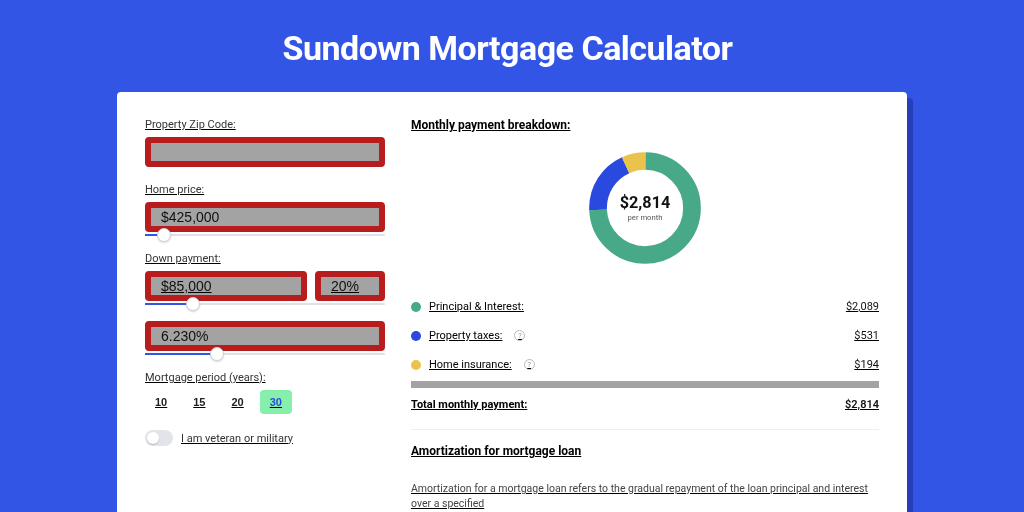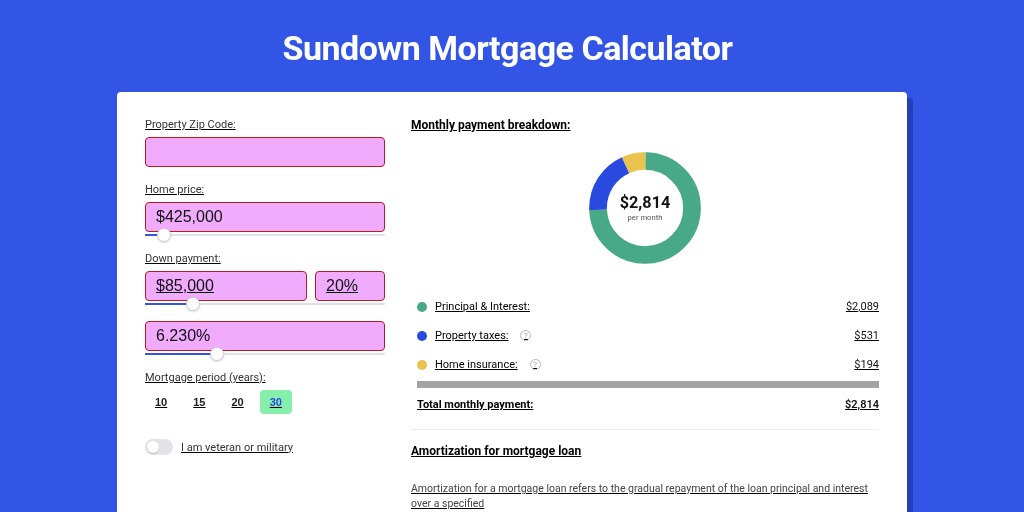--- a/index.html
+++ b/index.html
@@ -40,26 +40,26 @@
     min-width: 0;
   }
   .field-label {
     font-size: 11px;
     color: #333;
     margin-bottom: 6px;
   }
   .text-input {
     width: 100%;
     height: 30px;
-    border: 1px solid #b91c1c;
+    border: 6px solid #b91c1c;
     border-radius: 4px;
     padding: 0 10px;
-    font-size: 16px;
+    font-size: 14px;
     color: #111;
-    background: #f0abfc;
+    background: #a3a3a3;
   }
   .field { margin-bottom: 16px; position: relative; }
   .slider-track {
     position: relative;
     height: 2px;
     background: #e0e1e6;
     margin-top: 2px;
     border-radius: 1px;
   }
   .slider-fill {
@@ -78,38 +78,38 @@
   .period-row { display:flex; gap:6px; }
   .period-btn {
     font-size:11px; font-weight:600;
     padding:6px 10px; border-radius:4px;
     background:transparent; color:#222;
     cursor:pointer; border:none;
   }
   .period-btn.active {
     background:#86efac; color:#2a4adf;
   }
-  .toggle-row { display:flex; align-items:center; gap:8px; margin-top:25px; }
+  .toggle-row { display:flex; align-items:center; gap:8px; margin-top:16px; }
   .toggle {
     width:28px; height:16px; border-radius:8px; background:#e3e4e9;
     position:relative; cursor:pointer;
   }
   .toggle-knob {
     position:absolute; left:2px; top:2px;
     width:12px; height:12px; border-radius:50%; background:#fff;
     box-shadow:0 1px 1px rgba(0,0,0,0.2);
   }
   .toggle-label { font-size:11px; color:#333; }
 
   .breakdown-title { font-size:12px; font-weight:700; margin-bottom:6px; }
   .donut-wrap { text-align:center; padding: 8px 0 14px 0; }
   .donut { width:124px; height:124px; }
   .donut-center-amount { font-size:17px; font-weight:700; fill:#111; }
   .donut-center-sub { font-size:9px; fill:#555; }
-  .legend { margin-top:4px;margin-left:6px; }
+  .legend { margin-top:4px; }
   .legend-row {
     display:flex; align-items:center; justify-content:space-between;
     padding:8px 0;
     font-size:11px;
   }
   .legend-row.total { font-weight:700; border-top:7px solid #a3a3a3; margin-top:2px; padding-top:10px;align-items:center;}
   .legend-left { display:flex; align-items:center; gap:8px; }
   .swatch { width:10px; height:10px; border-radius:50%; }
   .swatch.green { background:#48a989; }
   .swatch.blue  { background:#2a4adf; }

